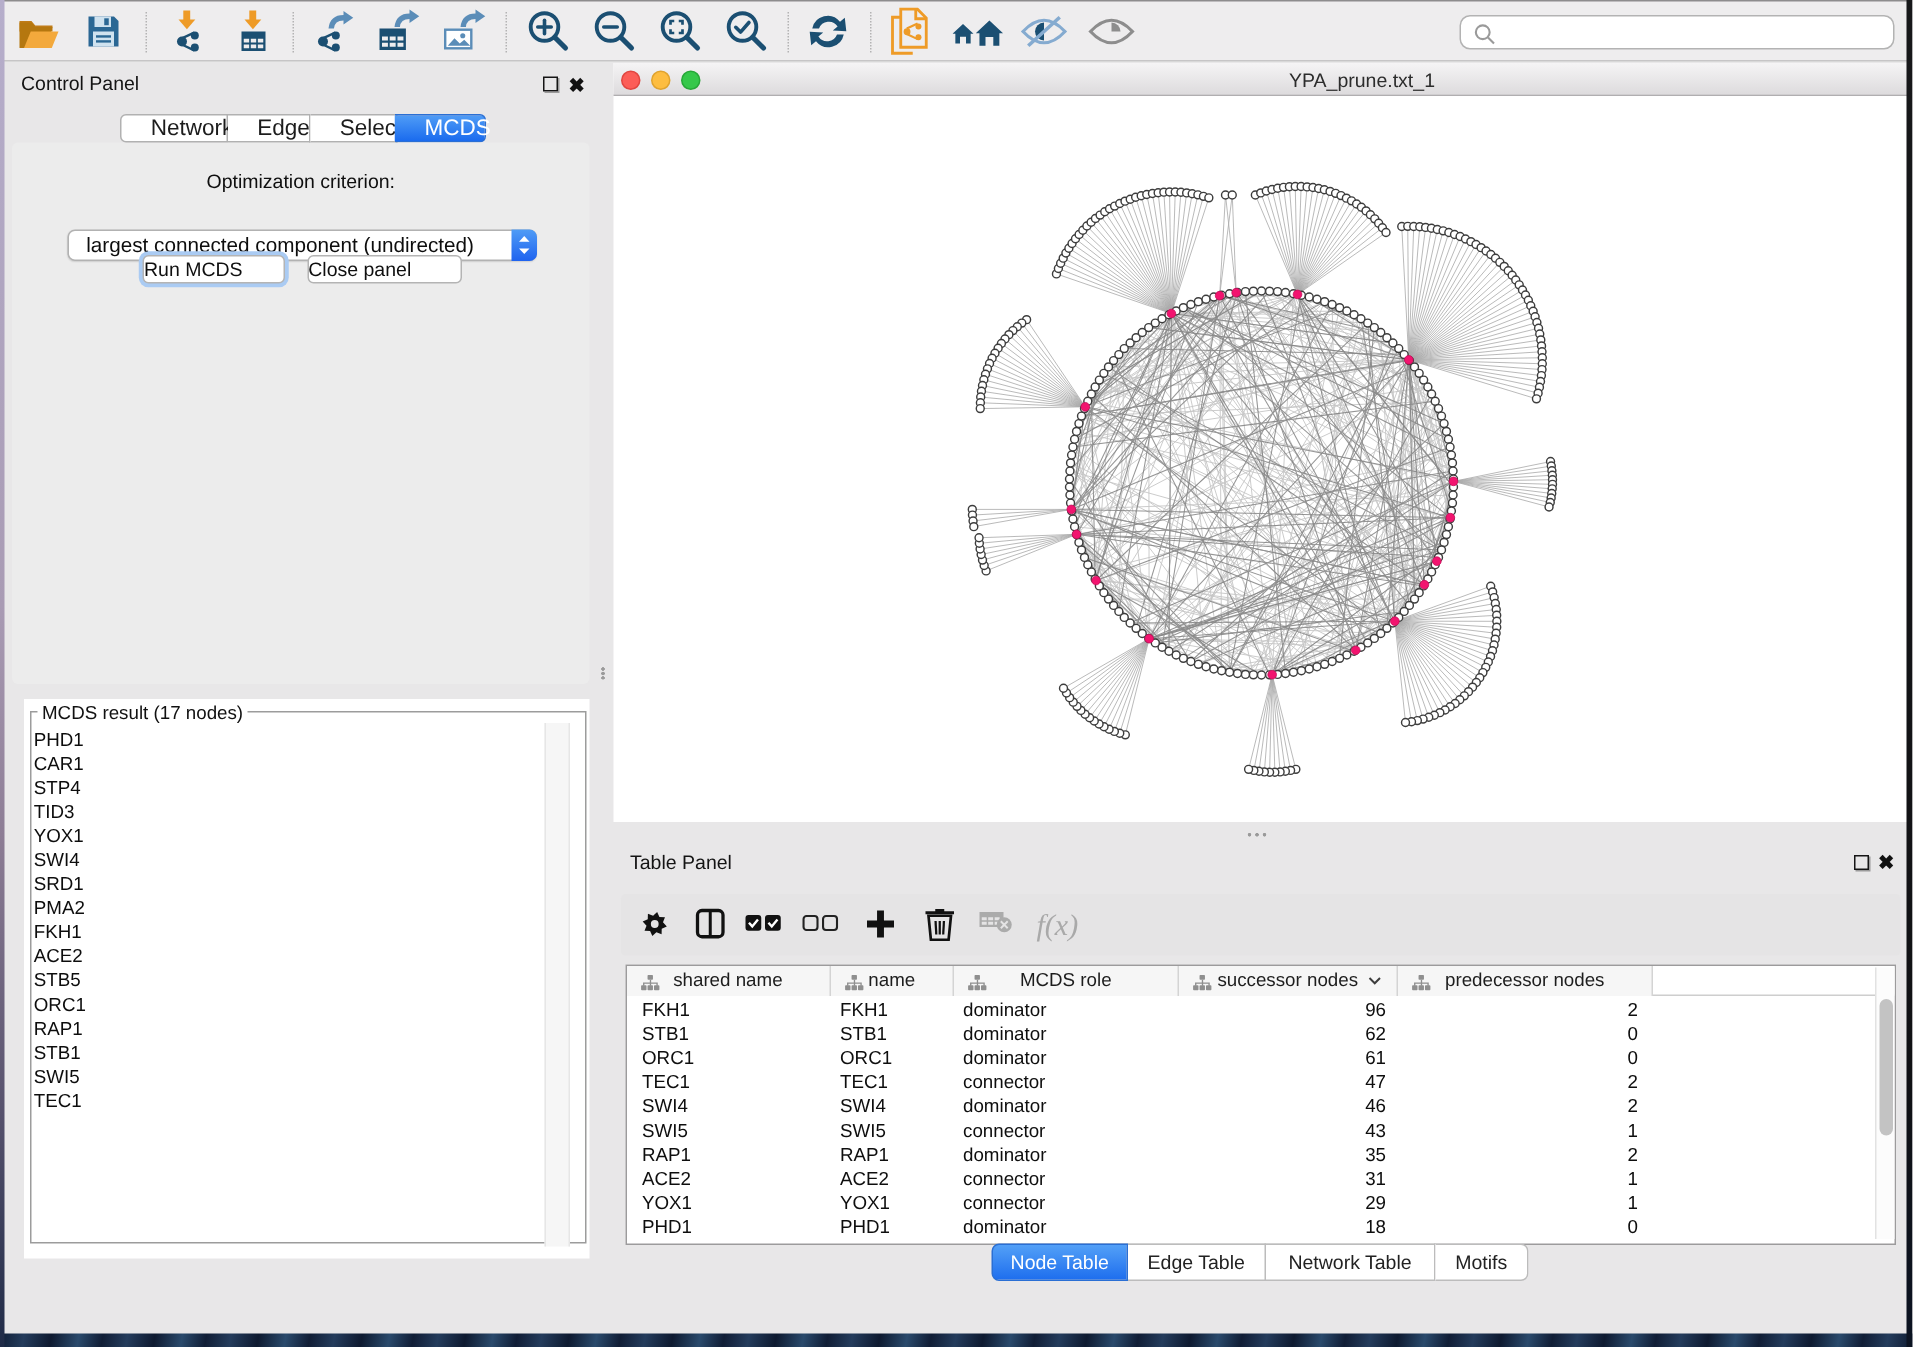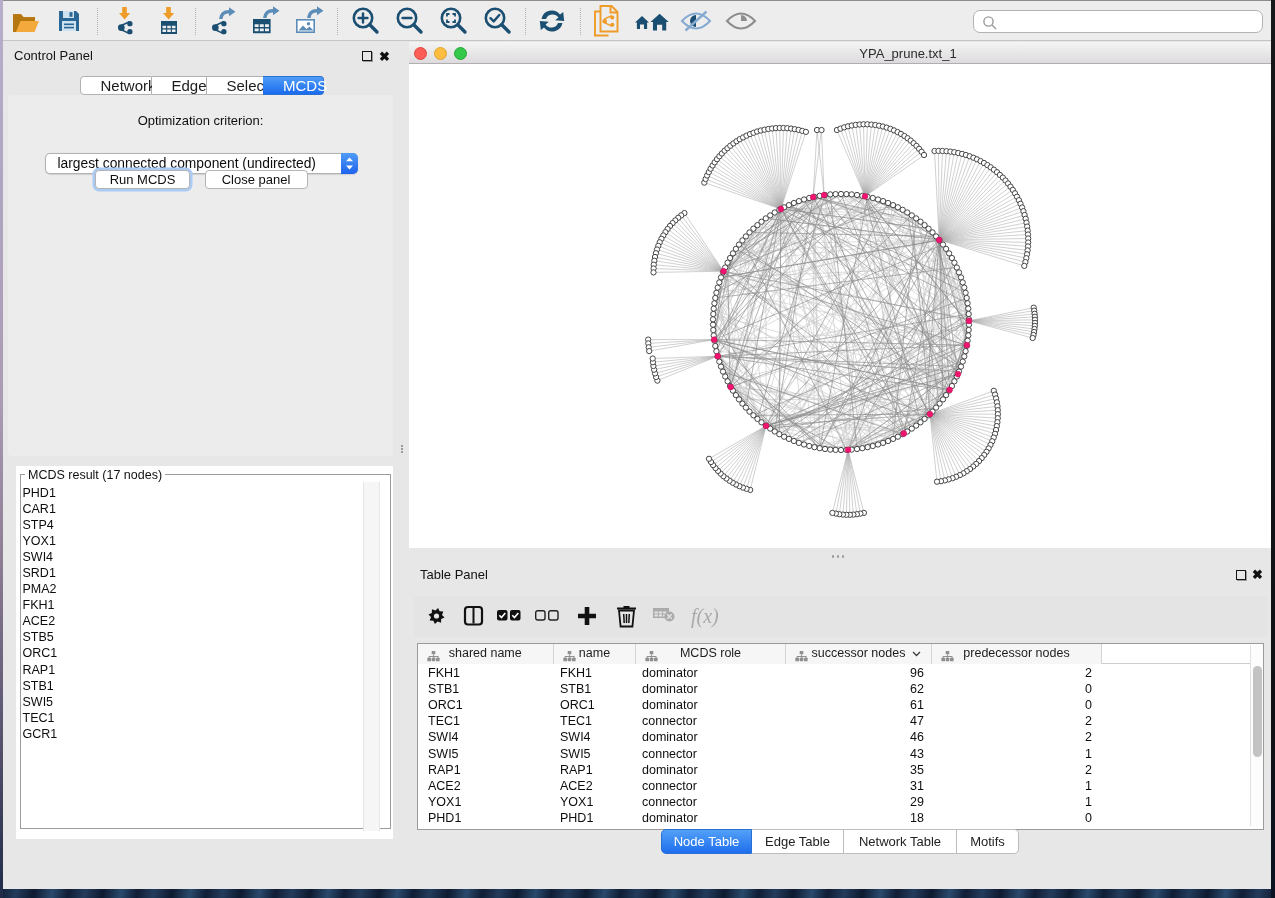--- a/index.html
+++ b/index.html
@@ -19,21 +19,21 @@
 .wicon-x { font-size:13px; font-weight:bold; color:#111; line-height:11px; }
 #tabs { left:79.5px; top:75.5px; height:19px; }
 .tab { position:absolute; top:0; height:19px; background:#fff; border:1px solid #b1b1b1; border-left:none; font-size:15px; color:#1c1c1c; text-align:left; line-height:18px;padding-left:20px; }
 .tab.first { border-left:1px solid #b1b1b1; border-radius:4px 0 0 4px; }
 .tab.sel { background:linear-gradient(#4f9cf6,#1a6bee); color:#fff; border-color:#2a6fd4; border-radius:0 4px 4px 0; }
 #cp-body { left:8px; top:94.5px; width:385px; height:361px; background:#ececec; border-radius:4px; }
 #opt-label { left:8px; top:113px; width:385px; text-align:center; font-size:13px; color:#0f0f0f; }
 #combo { left:44.5px; top:136.5px; width:313px; height:21px; background:#fff; border:1px solid #b2b2b2; border-radius:5px; box-shadow:0 0.5px 1px rgba(0,0,0,.12);margin-top:16px; }
 #combo .txt { position:absolute; left:12px; top:2px; font-size:13.8px; color:#0d0d0d; }
 #combo .cap { position:absolute; right:-1px; top:-1px; width:17px; height:21px; background:linear-gradient(#4f9cf6,#1f63ef); border-radius:0 5px 5px 0; }
-.btn { position:absolute; height:19.5px; background:#fff; border:1px solid #b4b4b4; border-radius:4px; font-size:13px; color:#0f0f0f; text-align:center; line-height:18px; }
+.btn { position:absolute; height:19.5px; background:#fff; border:1px solid #b4b4b4; border-radius:4px; font-size:13px; color:#0f0f0f; text-align:left; line-height:18px; }
 #runbtn { left:95px; top:169.5px; width:95px; box-shadow:0 0 0 2.5px #aacbf3; }
 #closebtn { left:204.5px; top:169.5px; width:103px; }
 #listwrap { left:16px; top:466px; width:377px; height:373px; background:#fff; }
 #gbox { position:absolute; left:4px; top:8px; width:370.5px; height:355px; border:1px solid #9c9c9c; }
 #glabel { position:absolute; left:9px; top:1.5px; background:#fff; padding:0 3px; font-size:12.5px; color:#111; }
 #mlist { position:absolute; left:6.5px; top:16px; width:345px; height:350px; font-size:12.5px; color:#0d0d0d; line-height:16.05px; padding-top:3px; }
 #lscroll { position:absolute; left:347px; top:16px; width:16.5px; height:349px; background:#f6f6f6; border-left:1px solid #e6e6e6; border-right:1px solid #e6e6e6; }
 
 #vsplit-handle { left:399px; top:444px; width:7px; height:9px; background:radial-gradient(circle 1px at 3px 2px,#9a9a9a 1px,transparent 1.4px),radial-gradient(circle 1px at 3px 5px,#9a9a9a 1px,transparent 1.4px),radial-gradient(circle 1px at 3px 8px,#9a9a9a 1px,transparent 1.4px); }
 
@@ -241,33 +241,33 @@
 </div>
 <div class="btn" id="runbtn">Run MCDS</div>
 <div class="btn" id="closebtn">Close panel</div>
 <div class="abs" id="listwrap">
   <div id="gbox"></div>
   <div id="glabel">MCDS result (17 nodes)</div>
   <div id="mlist">
       <div>PHD1</div>
       <div>CAR1</div>
       <div>STP4</div>
+      <div>TID3</div>
       <div>YOX1</div>
       <div>SWI4</div>
       <div>SRD1</div>
       <div>PMA2</div>
       <div>FKH1</div>
       <div>ACE2</div>
       <div>STB5</div>
       <div>ORC1</div>
       <div>RAP1</div>
       <div>STB1</div>
       <div>SWI5</div>
       <div>TEC1</div>
-      <div>GCR1</div>
     </div>
   <div id="lscroll"></div>
 </div>
 <div class="abs" id="vsplit-handle"></div>
 
 <div class="abs" id="netwin">
   <div id="nettitle">
       <span class="t">YPA_prune.txt_1</span>
     </div>
   <div style="position:absolute;left:0;top:22px"><svg width="863" height="484" viewBox="409 64 863 484">

